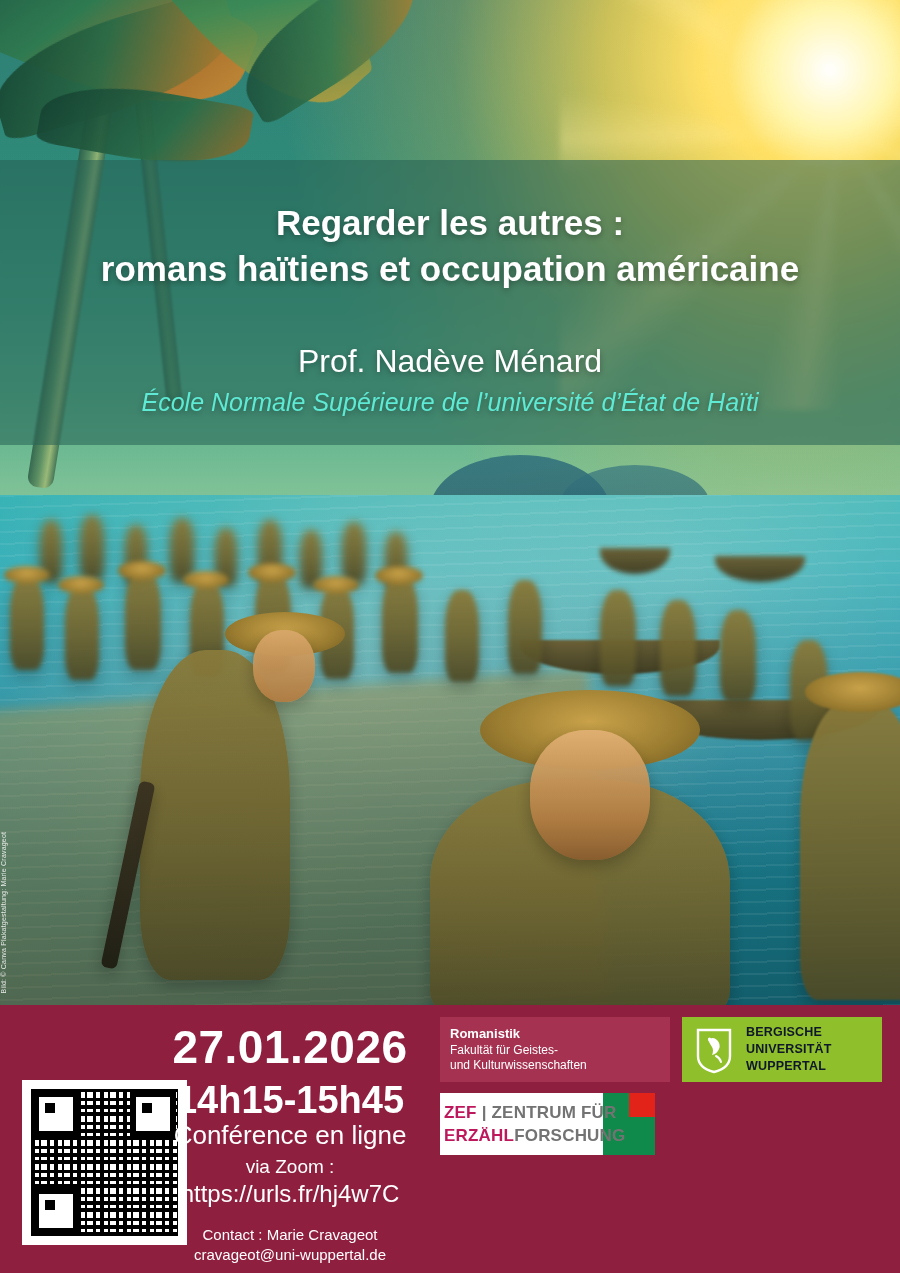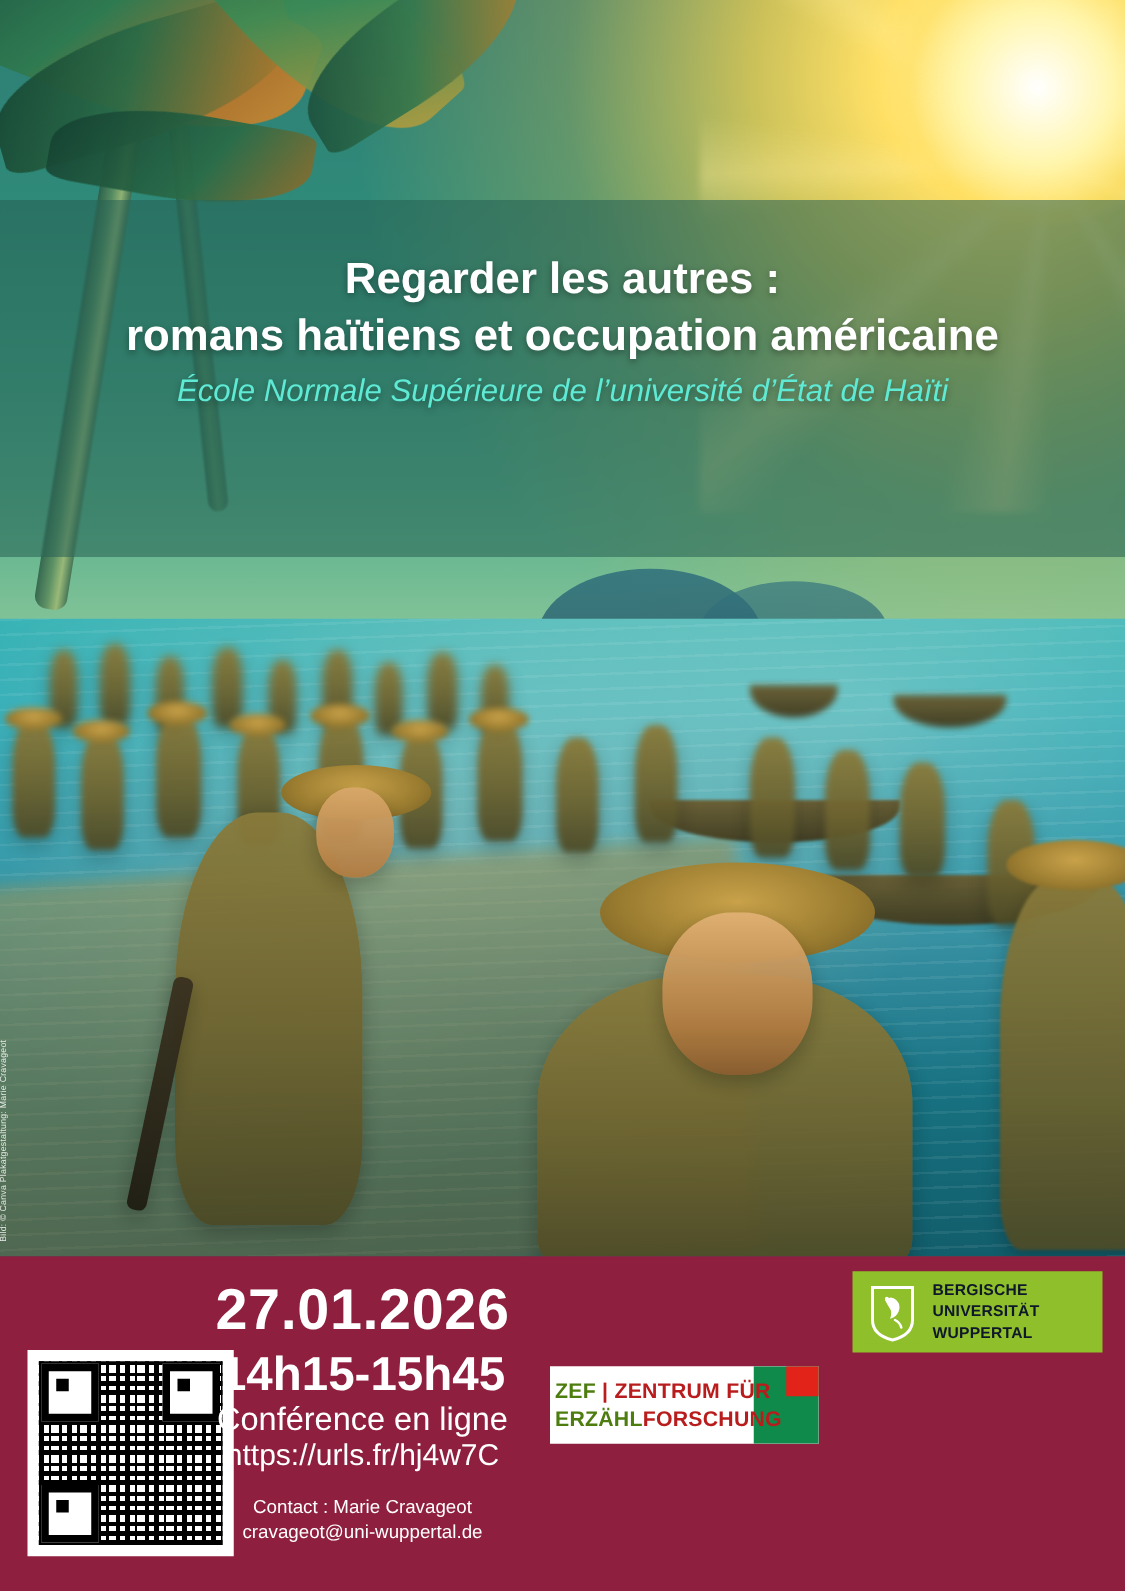--- a/index.html
+++ b/index.html
@@ -355,22 +355,22 @@
     white-space: nowrap;
   }
   .zef-line2 {
     position: absolute;
     left: 4px; top: 33px;
     font-size: 17px;
     font-weight: bold;
     letter-spacing: .2px;
     white-space: nowrap;
   }
-  .zef-red-txt { color: #4d7c0f; }
-  .zef-dark { color: #b91c1c; }
+  .zef-red-txt { color: #be185d; }
+  .zef-dark { color: #737373; }
 </style>
 </head>
 <body>
 
 <div class="poster">
 
   <div class="art">
     <div class="rays"></div>
     <div class="sunhalo"></div>
 
@@ -438,44 +438,51 @@
 
     <div class="credit">Bild: © Canva
 Plakatgestaltung: Marie Cravageot</div>
   </div>
 
   <div class="title-band">
     <div class="title">
       <span>Regarder les autres :</span><br>
       <span>romans haïtiens et occupation américaine</span>
     </div>
+    <div class="speaker">Prof. Nadève Ménard</div>
     <div class="affiliation">École Normale Supérieure de l’université d’État de Haïti</div>
   </div>
 
   <div class="footer">
 
     <div class="qr">
       <div class="qr-inner">
         <div class="qr-eye tl"></div>
         <div class="qr-eye tr"></div>
         <div class="qr-eye bl"></div>
       </div>
     </div>
 
     <div class="date-block">
       <div class="date">27.01.2026</div>
       <div class="time">14h15-15h45</div>
       <div class="mode">Conférence en ligne</div>
+      <div class="via">via Zoom :</div>
       <div class="zoomlink">https://urls.fr/hj4w7C</div>
       <div class="contact">
         <div>Contact : Marie Cravageot</div>
         <div>cravageot@uni-wuppertal.de</div>
       </div>
     </div>
 
+    <div class="logo-romanistik">
+      <div class="l1">Romanistik</div>
+      <div class="l2">Fakultät für Geistes-</div>
+      <div class="l2">und Kulturwissenschaften</div>
+    </div>
 
     <div class="logo-buw">
       <div class="buw-crest">
         <svg width="44" height="48" viewBox="0 0 44 48" aria-hidden="true">
           <path d="M6 4 H38 V30 Q38 42 22 46 Q6 42 6 30 Z" fill="none" stroke="#ffffff" stroke-width="2.4"></path>
           <path d="M16 14 q5 -4 9 0 q4 4 2 9 q-2 5 -7 6 q2 -5 0 -8 q-2 -3 -4 -7 z" fill="#ffffff"></path>
           <circle cx="17.5" cy="13" r="1.6" fill="#ffffff"></circle>
           <path d="M24 30 q4 2 5 6" stroke="#ffffff" stroke-width="2" fill="none" stroke-linecap="round"></path>
         </svg>
       </div>

